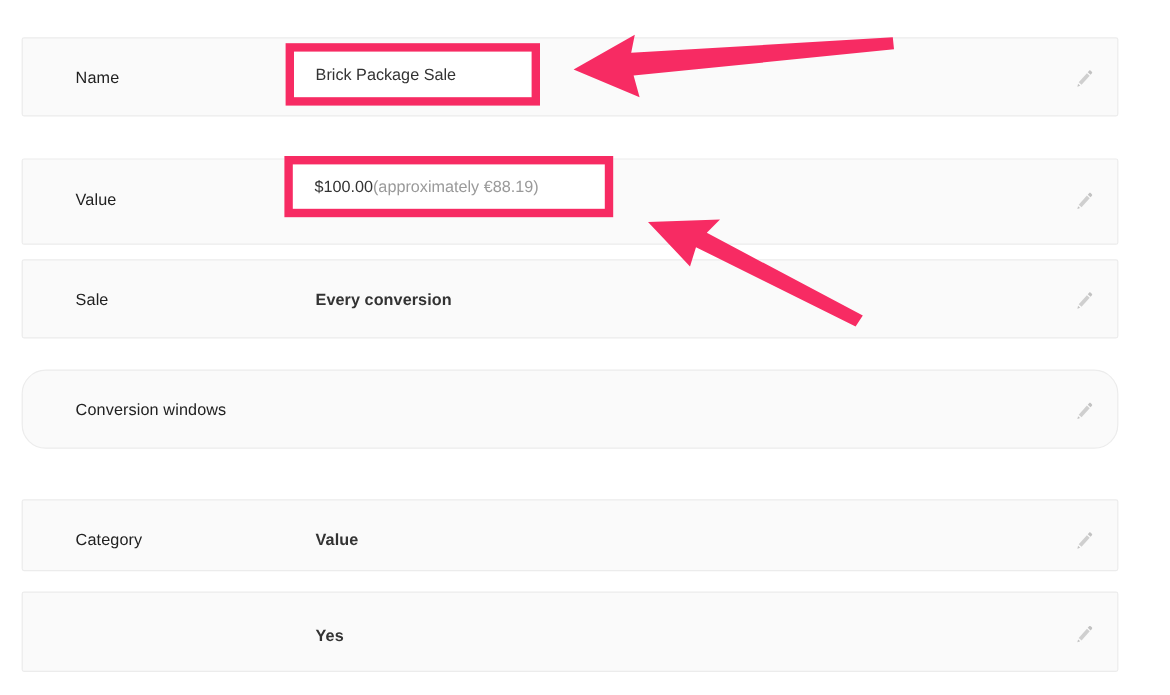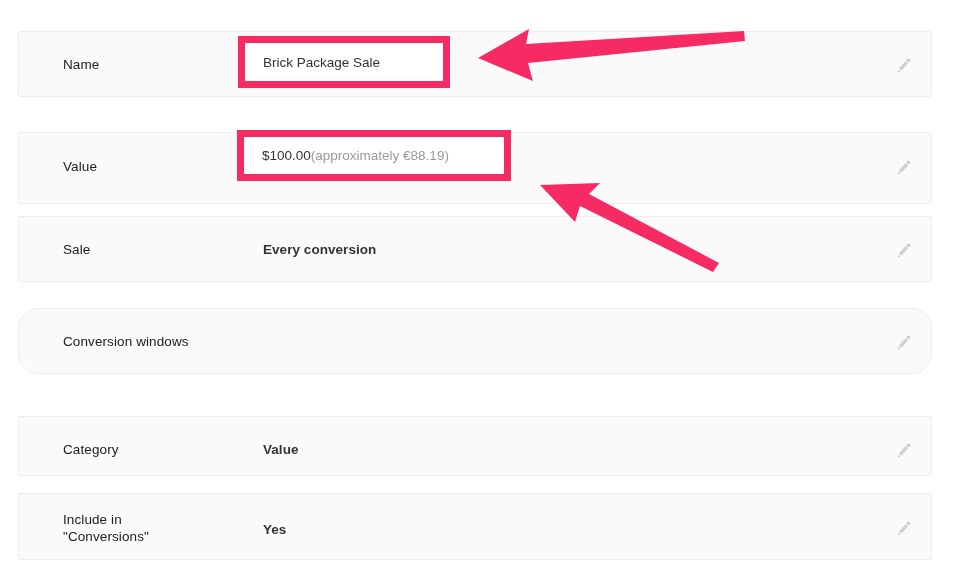--- a/index.html
+++ b/index.html
@@ -256,22 +256,20 @@
               <path d="M15.6 5.8l1.6-1.6c0.5-0.5 1.2-0.5 1.7 0l1.3 1.3c0.5 0.5 0.5 1.2 0 1.7l-1.6 1.6-3.0-3.0z" fill="#c2c2c2"></path>
             </g>
           </svg>
         </span>
       </div>
     </div>
   </div>
 
   <div class="settings-row r5">
     <div class="row-inner">
-      <div class="row-label">Include in
-"Conversions"</div>
       <div class="row-value"><span>Yes</span></div>
       <div class="edit-icon-wrap">
         <span>
           <svg width="18" height="18" viewBox="0 0 24 24" aria-hidden="true">
             <g transform="rotate(-3 12 12)">
               <path d="M4.2 18.1l-0.9 3.1 3.1-0.9L4.2 18.1z" fill="#c2c2c2"></path>
               <path d="M5.0 16.4l9.6-9.6 3.0 3.0-9.6 9.6-3.0-3.0z" fill="#cfcfcf"></path>
               <path d="M15.6 5.8l1.6-1.6c0.5-0.5 1.2-0.5 1.7 0l1.3 1.3c0.5 0.5 0.5 1.2 0 1.7l-1.6 1.6-3.0-3.0z" fill="#c2c2c2"></path>
             </g>
           </svg>

